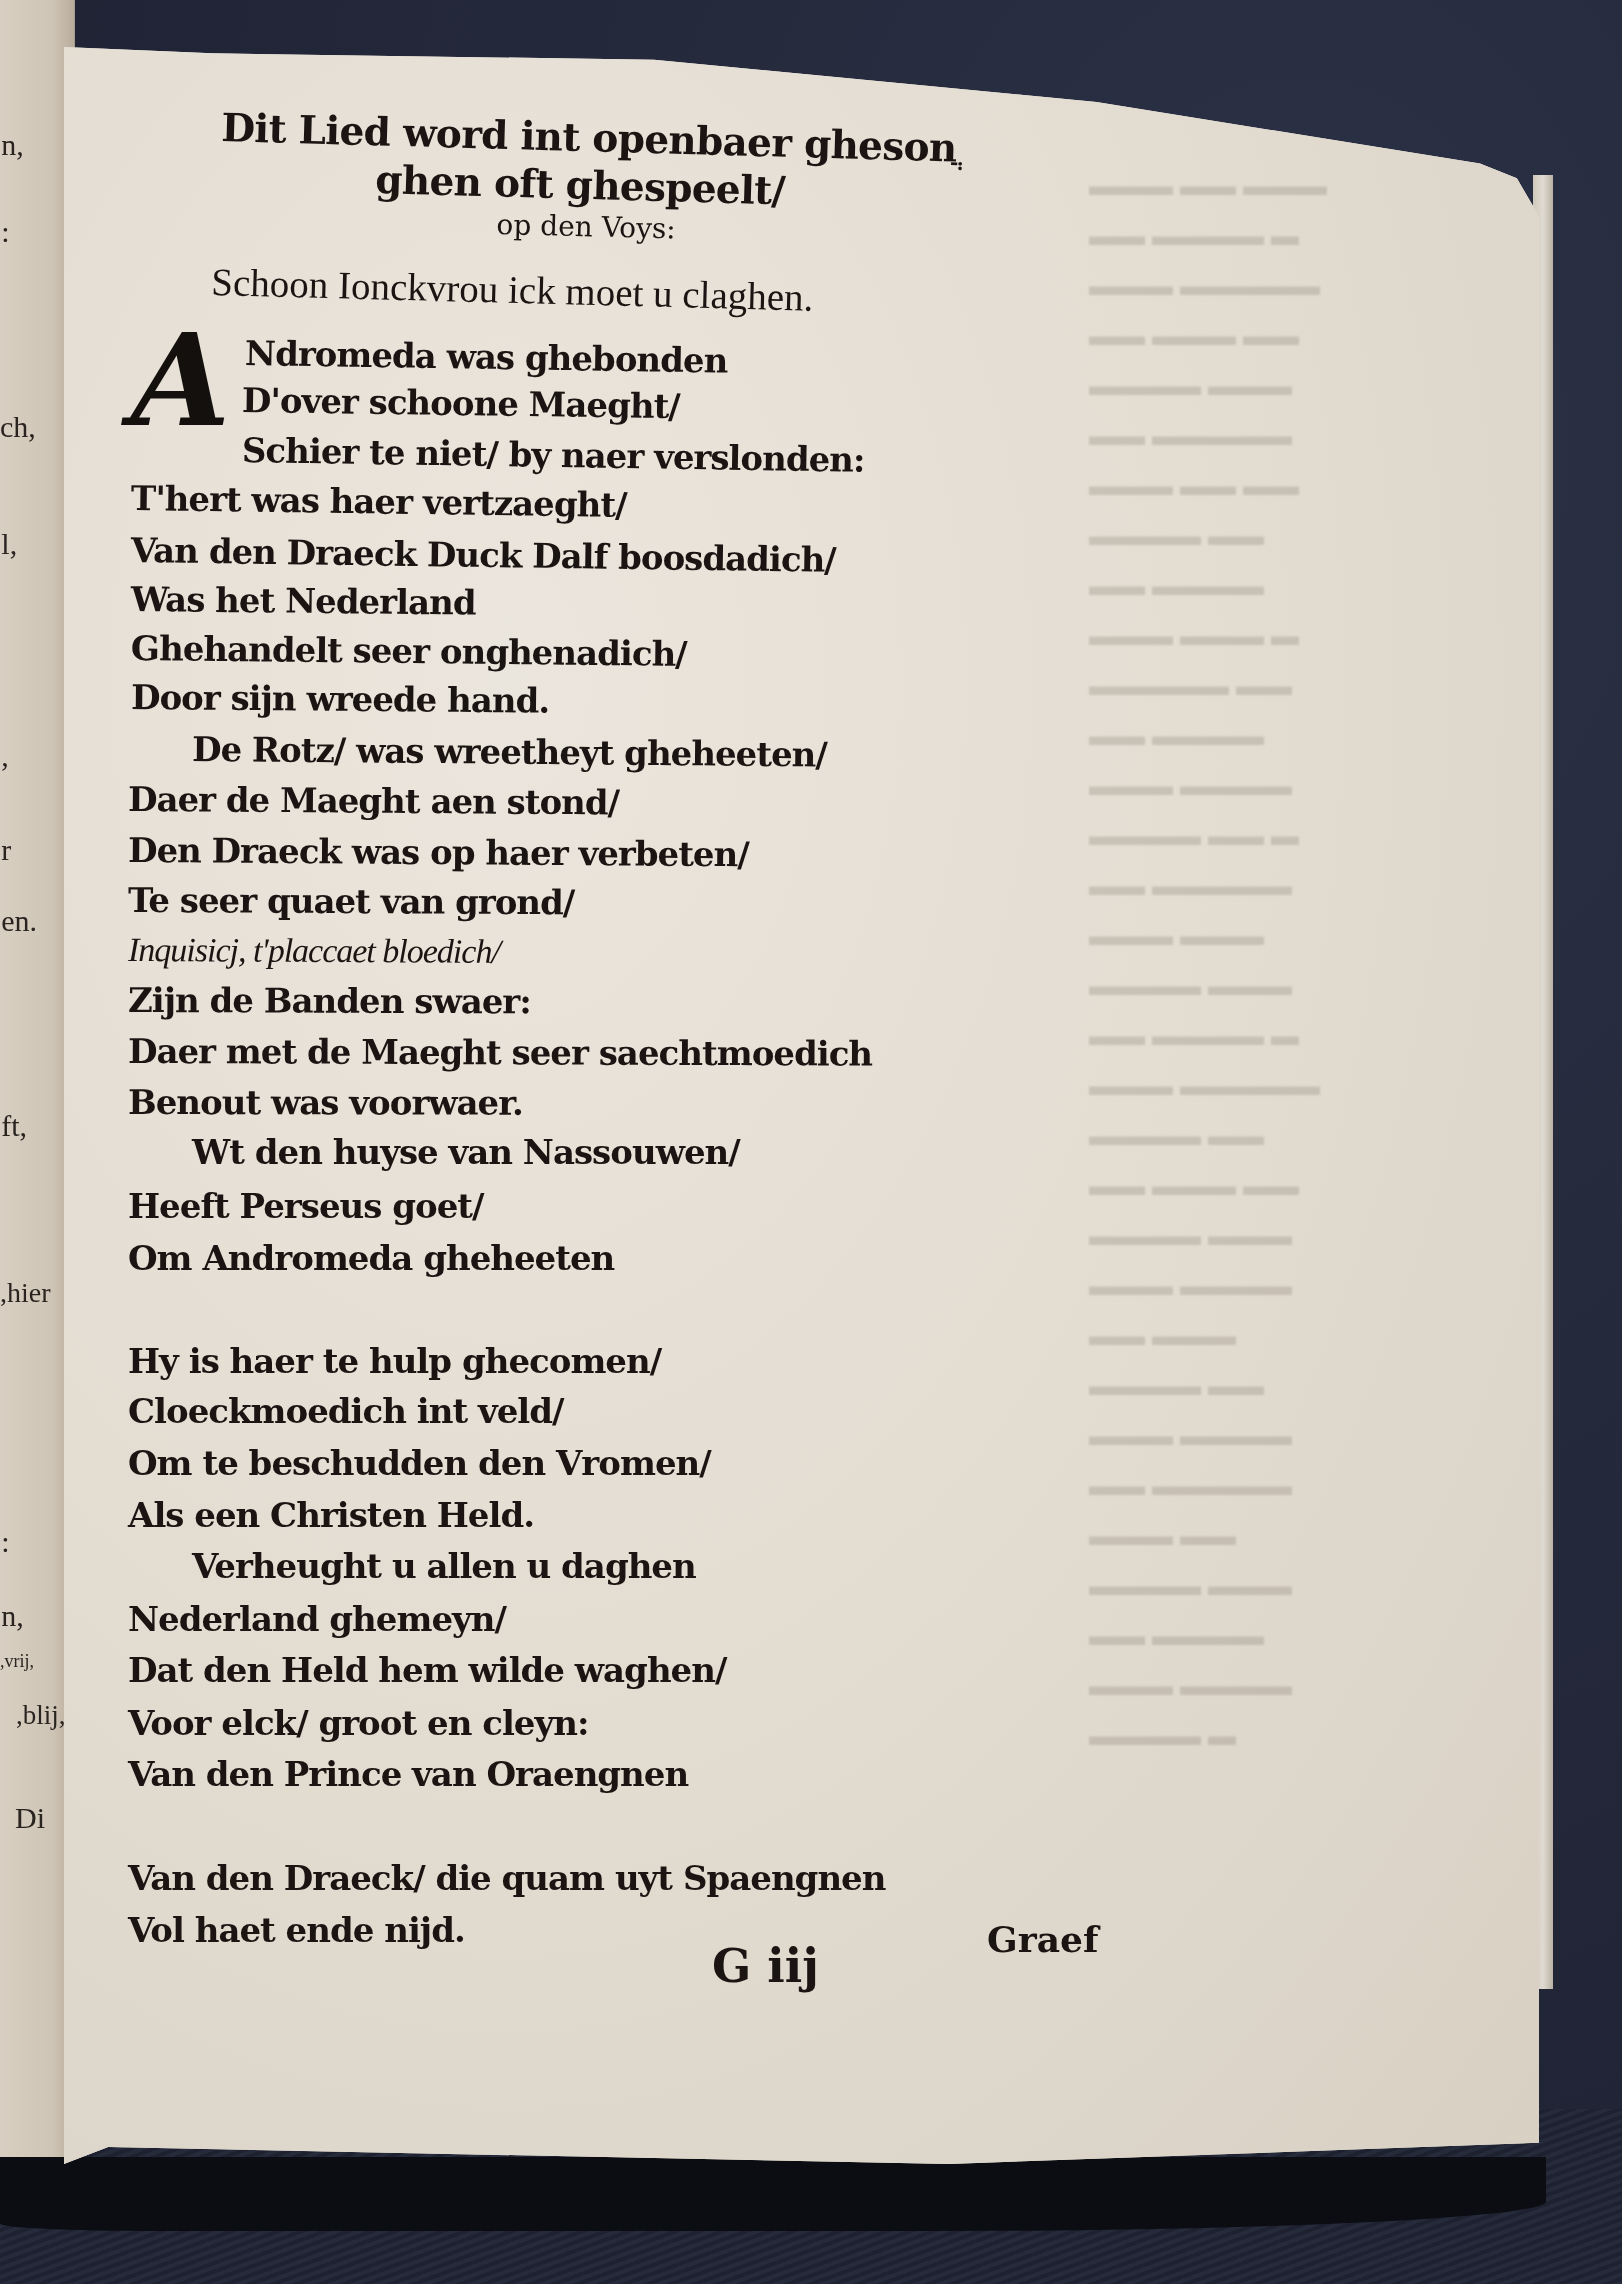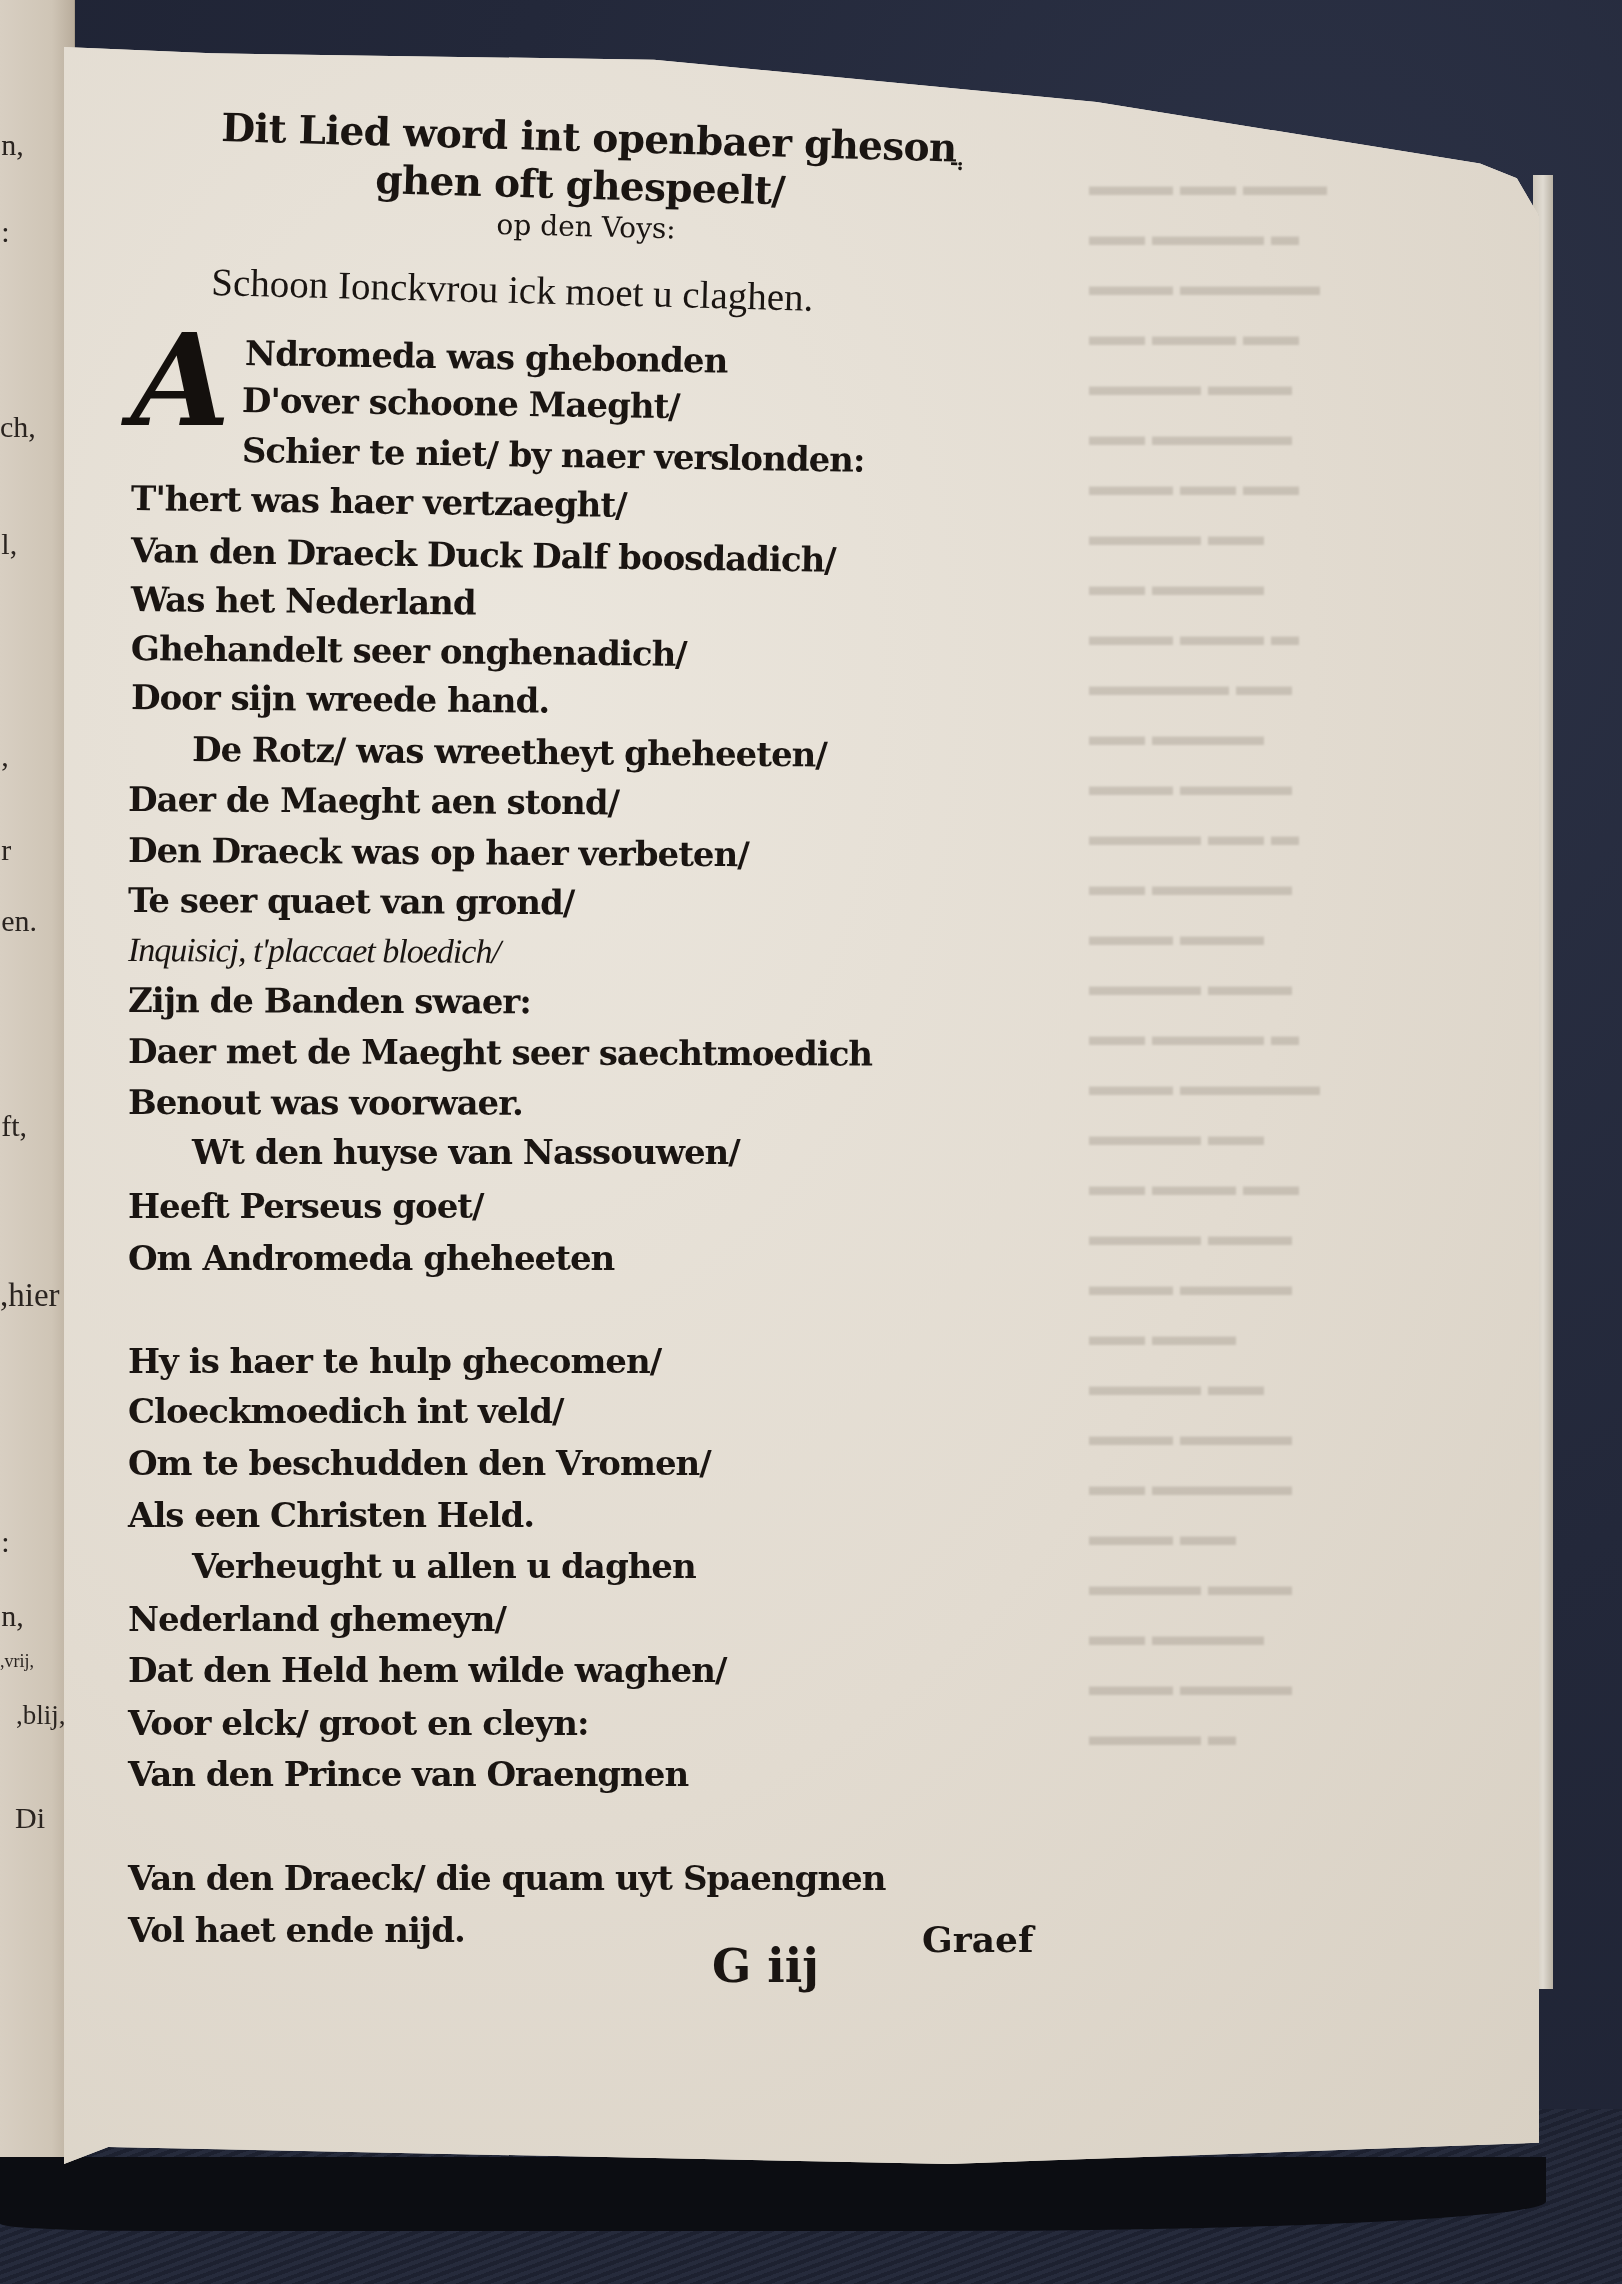--- a/index.html
+++ b/index.html
@@ -80,39 +80,39 @@
       position: absolute; font-size: 34px; white-space: nowrap;
       font-family: "DejaVu Serif", serif; font-weight: bold;
       letter-spacing: -1px; transform-origin: left center;
     }
     .italic { font-style: italic; font-weight: normal; font-family: "Liberation Serif", serif; }
     .sig {
       position: absolute; left: 712px; top: 1939px; font-size: 46px;
       font-weight: bold; white-space: nowrap;
     }
     .catch {
-      position: absolute; left: 922px; top: 1918px; font-size: 36px;
+      position: absolute; left: 987px; top: 1918px; font-size: 36px;
       font-weight: bold; white-space: nowrap;
     }
   </style>
 </head>
 <body>
 
 <div class="fabric"></div>
 
 <div class="left-page">
   <span class="left-frag" style="left:1.3px;top:128px">n,</span>
   <span class="left-frag" style="left:1.3px;top:215px">:</span>
   <span class="left-frag" style="left:0;top:410px">ch,</span>
   <span class="left-frag" style="left:1.3px;top:527px">l,</span>
   <span class="left-frag" style="left:1.3px;top:739px">,</span>
   <span class="left-frag" style="left:1.3px;top:833px">r</span>
   <span class="left-frag" style="left:1.3px;top:904px">en.</span>
   <span class="left-frag" style="left:1.3px;top:1109px">ft,</span>
-  <span class="left-frag" style="left:0;top:1277px;font-size:33px">,hier</span>
+  <span class="left-frag" style="left:0;top:1277px;font-size:28px">,hier</span>
   <span class="left-frag" style="left:1.3px;top:1525px">:</span>
   <span class="left-frag" style="left:1.3px;top:1599px">n,</span>
   <span class="left-frag" style="left:0;top:1651px;font-size:18px">,vrij,</span>
   <span class="left-frag" style="left:16px;top:1700px;font-size:27px">,blij,</span>
   <span class="left-frag" style="left:15px;top:1801px">Di</span>
 </div>
 
 <div class="shadow-bottom"></div>
 <div class="page-edge"></div>
 <div class="page"></div>

